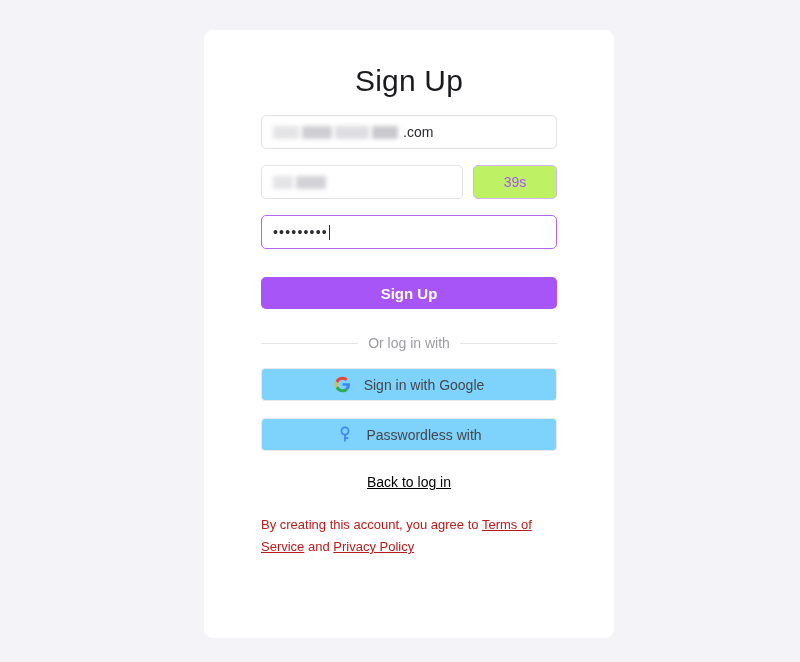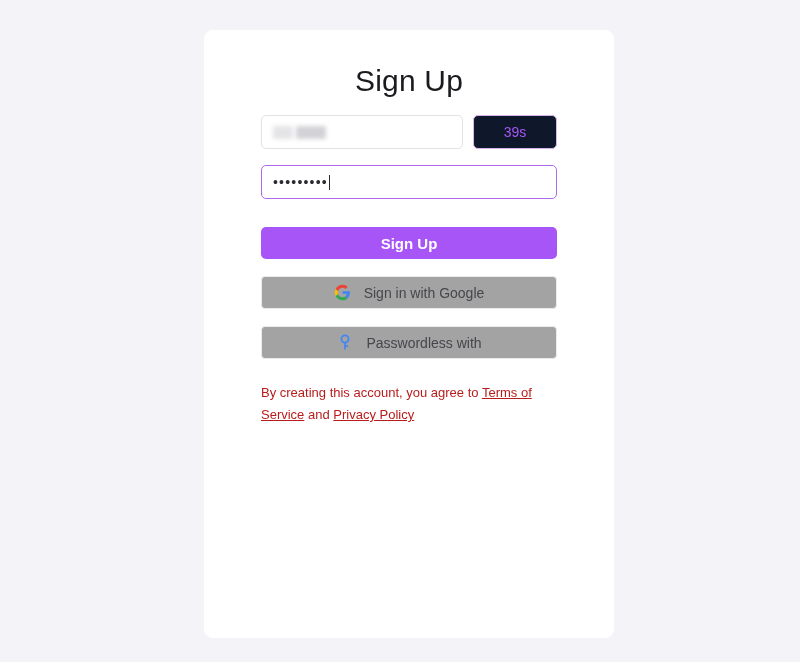--- a/index.html
+++ b/index.html
@@ -114,21 +114,21 @@
     background: #2b2b30;
     margin-left: 1px;
     vertical-align: middle;
   }
   .timer-btn {
     box-sizing: border-box;
     width: 84px;
     height: 34px;
     border: 1px solid #d7b3f0;
     border-radius: 5px;
-    background: #0f172a;
+    background: #bef264;
     color: #a855f7;
     font-size: 14px;
     display: flex;
     align-items: center;
     justify-content: center;
     cursor: pointer;
   }
   .primary-btn {
     box-sizing: border-box;
     margin-top: 28px;
@@ -162,21 +162,21 @@
     color: #9b9ba1;
     white-space: nowrap;
   }
   .oauth-btn {
     box-sizing: border-box;
     margin-top: 17px;
     width: 296px;
     height: 33px;
     border: 1px solid #eaeaee;
     border-radius: 4px;
-    background: #a3a3a3;
+    background: #7dd3fc;
     display: flex;
     align-items: center;
     justify-content: center;
     gap: 12px;
     font-size: 14px;
     color: #46464c;
     cursor: pointer;
   }
   .oauth-icon {
     width: 18px;
@@ -209,20 +209,31 @@
 </head>
 <body>
 
 <div class="page">
   <div class="card">
     <div class="card-inner">
 
       <h1 class="title">Sign Up</h1>
 
 
+      <div class="field-row">
+        <div class="input">
+          <span class="blur-val">
+            <span class="blur-chunk c1"></span>
+              <span class="blur-chunk c2"></span>
+              <span class="blur-chunk c3"></span>
+              <span class="blur-chunk c4"></span>
+              <span class="blur-suffix">.com</span>
+          </span>
+        </div>
+      </div>
 
       <div class="field-row">
         <div class="input code">
           <span class="blur-val">
             <span class="blur-chunk s1"></span>
               <span class="blur-chunk s2"></span>
           </span>
         </div>
         <div class="timer-btn">
           <span>39s</span>
@@ -233,20 +244,25 @@
         <div class="input focused">
           <span class="pw-dots">•••••••••</span>
             <span class="caret"></span>
         </div>
       </div>
 
       <div class="primary-btn">
         <span>Sign Up</span>
       </div>
 
+      <div class="divider">
+        <span class="divider-line"></span>
+        <span class="divider-text">Or log in with</span>
+        <span class="divider-line"></span>
+      </div>
 
       <div class="oauth-btn">
         <span class="oauth-icon">
           <svg width="17" height="17" viewBox="0 0 48 48">
             <path fill="#4285F4" d="M45.1 24.5c0-1.6-.1-2.8-.4-4H24v7.3h12.1c-.2 2-1.6 5-4.5 7l-.1.3 6.5 5 .4.1c4.1-3.8 6.7-9.4 6.7-15.7"></path>
             <path fill="#34A853" d="M24 46c5.9 0 10.9-2 14.5-5.3l-6.9-5.4c-1.8 1.3-4.3 2.2-7.6 2.2-5.8 0-10.8-3.8-12.5-9.1l-.3 0-6.7 5.2-.1.3C7.9 41 15.4 46 24 46"></path>
             <path fill="#FBBC05" d="M11.5 28.4c-.5-1.4-.7-2.9-.7-4.4s.3-3 .7-4.4v-.3l-6.8-5.3-.2.1C2.9 17 2 20.4 2 24s.9 7 2.5 10l7-5.6"></path>
             <path fill="#EB4335" d="M24 10.5c4.1 0 6.9 1.8 8.5 3.3l6.2-6C34.9 4.3 29.9 2 24 2 15.4 2 7.9 7 4.5 14l7 5.6c1.7-5.3 6.7-9.1 12.5-9.1"></path>
           </svg>
         </span>
@@ -257,20 +273,23 @@
         <span class="oauth-icon">
           <svg width="16" height="17" viewBox="0 0 16 17">
             <circle cx="8" cy="5" r="3.6" fill="none" stroke="#4285f4" stroke-width="1.7"></circle>
             <line x1="8" y1="8.6" x2="8" y2="15.4" stroke="#4285f4" stroke-width="1.7"></line>
             <line x1="8" y1="12.1" x2="11.2" y2="12.1" stroke="#4285f4" stroke-width="1.7"></line>
           </svg>
         </span>
         <span>Passwordless with</span>
       </div>
 
+      <div class="back-link-wrap">
+        <a class="link">Back to log in</a>
+      </div>
 
       <div class="agreement">
         <span>By creating this account, you agree to </span><a class="link">Terms of Service</a><span> and </span><a class="link">Privacy Policy</a>
       </div>
 
     </div>
   </div>
 </div>
 
 </body></html>

